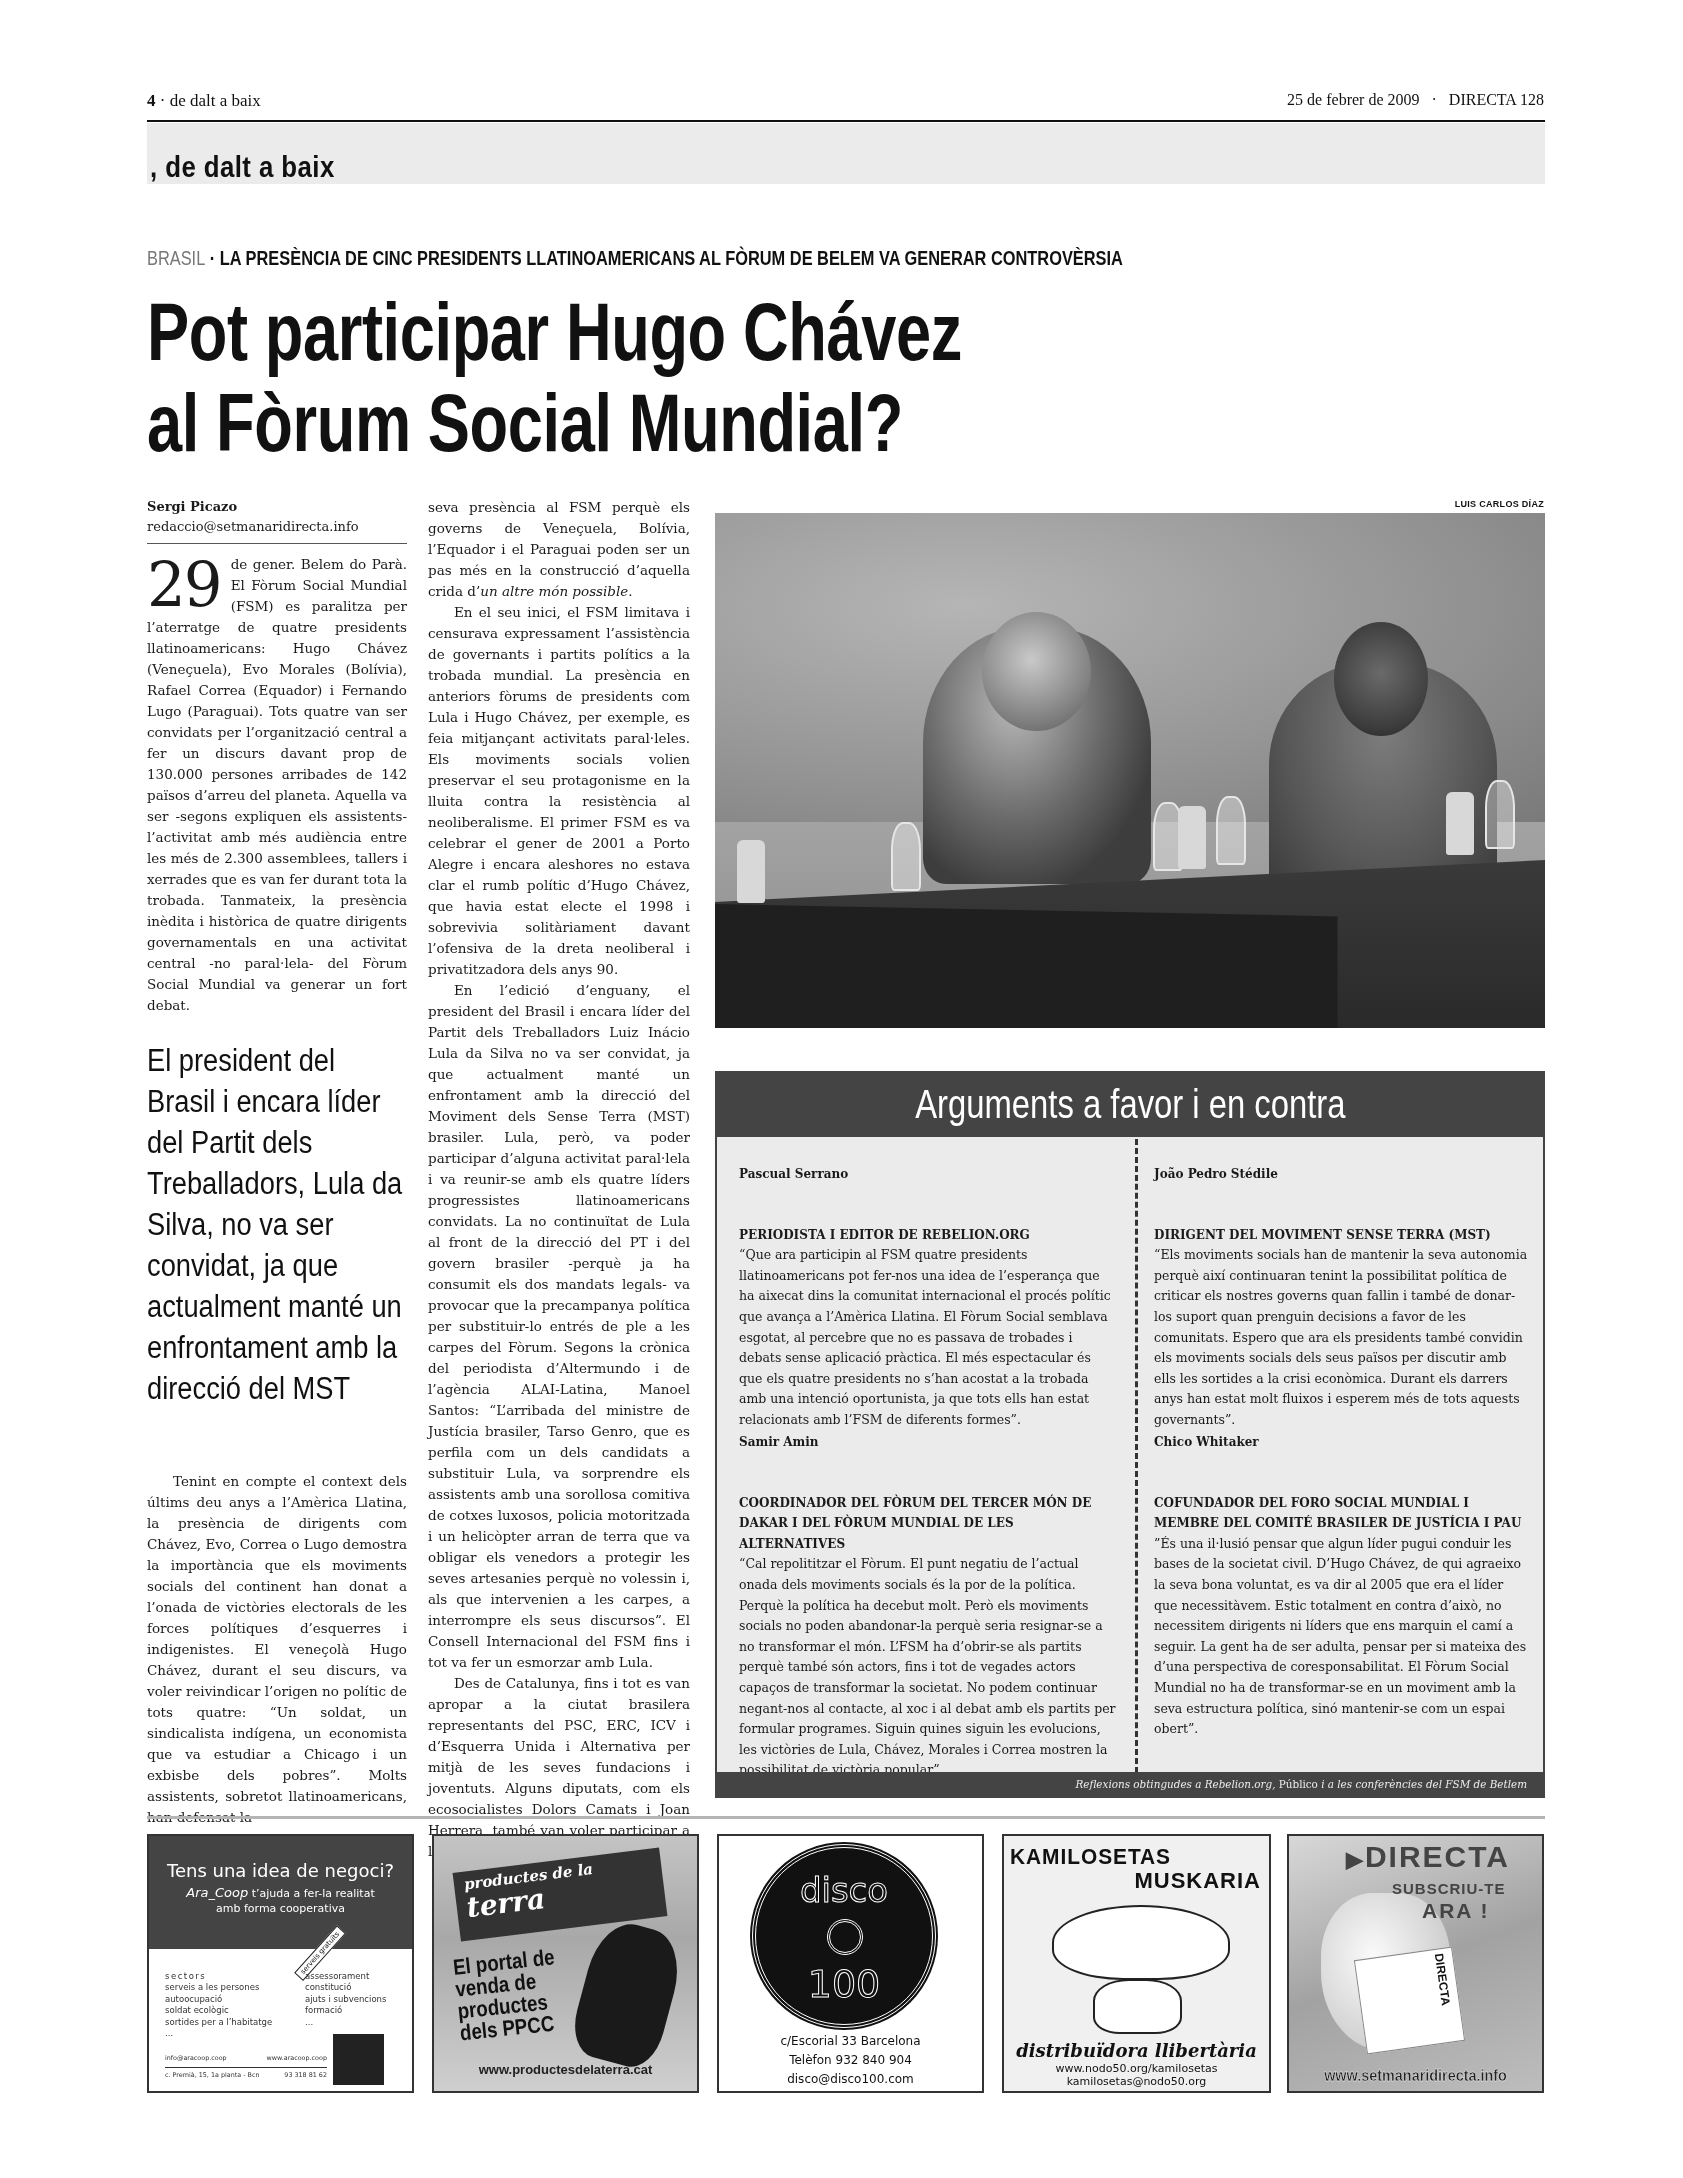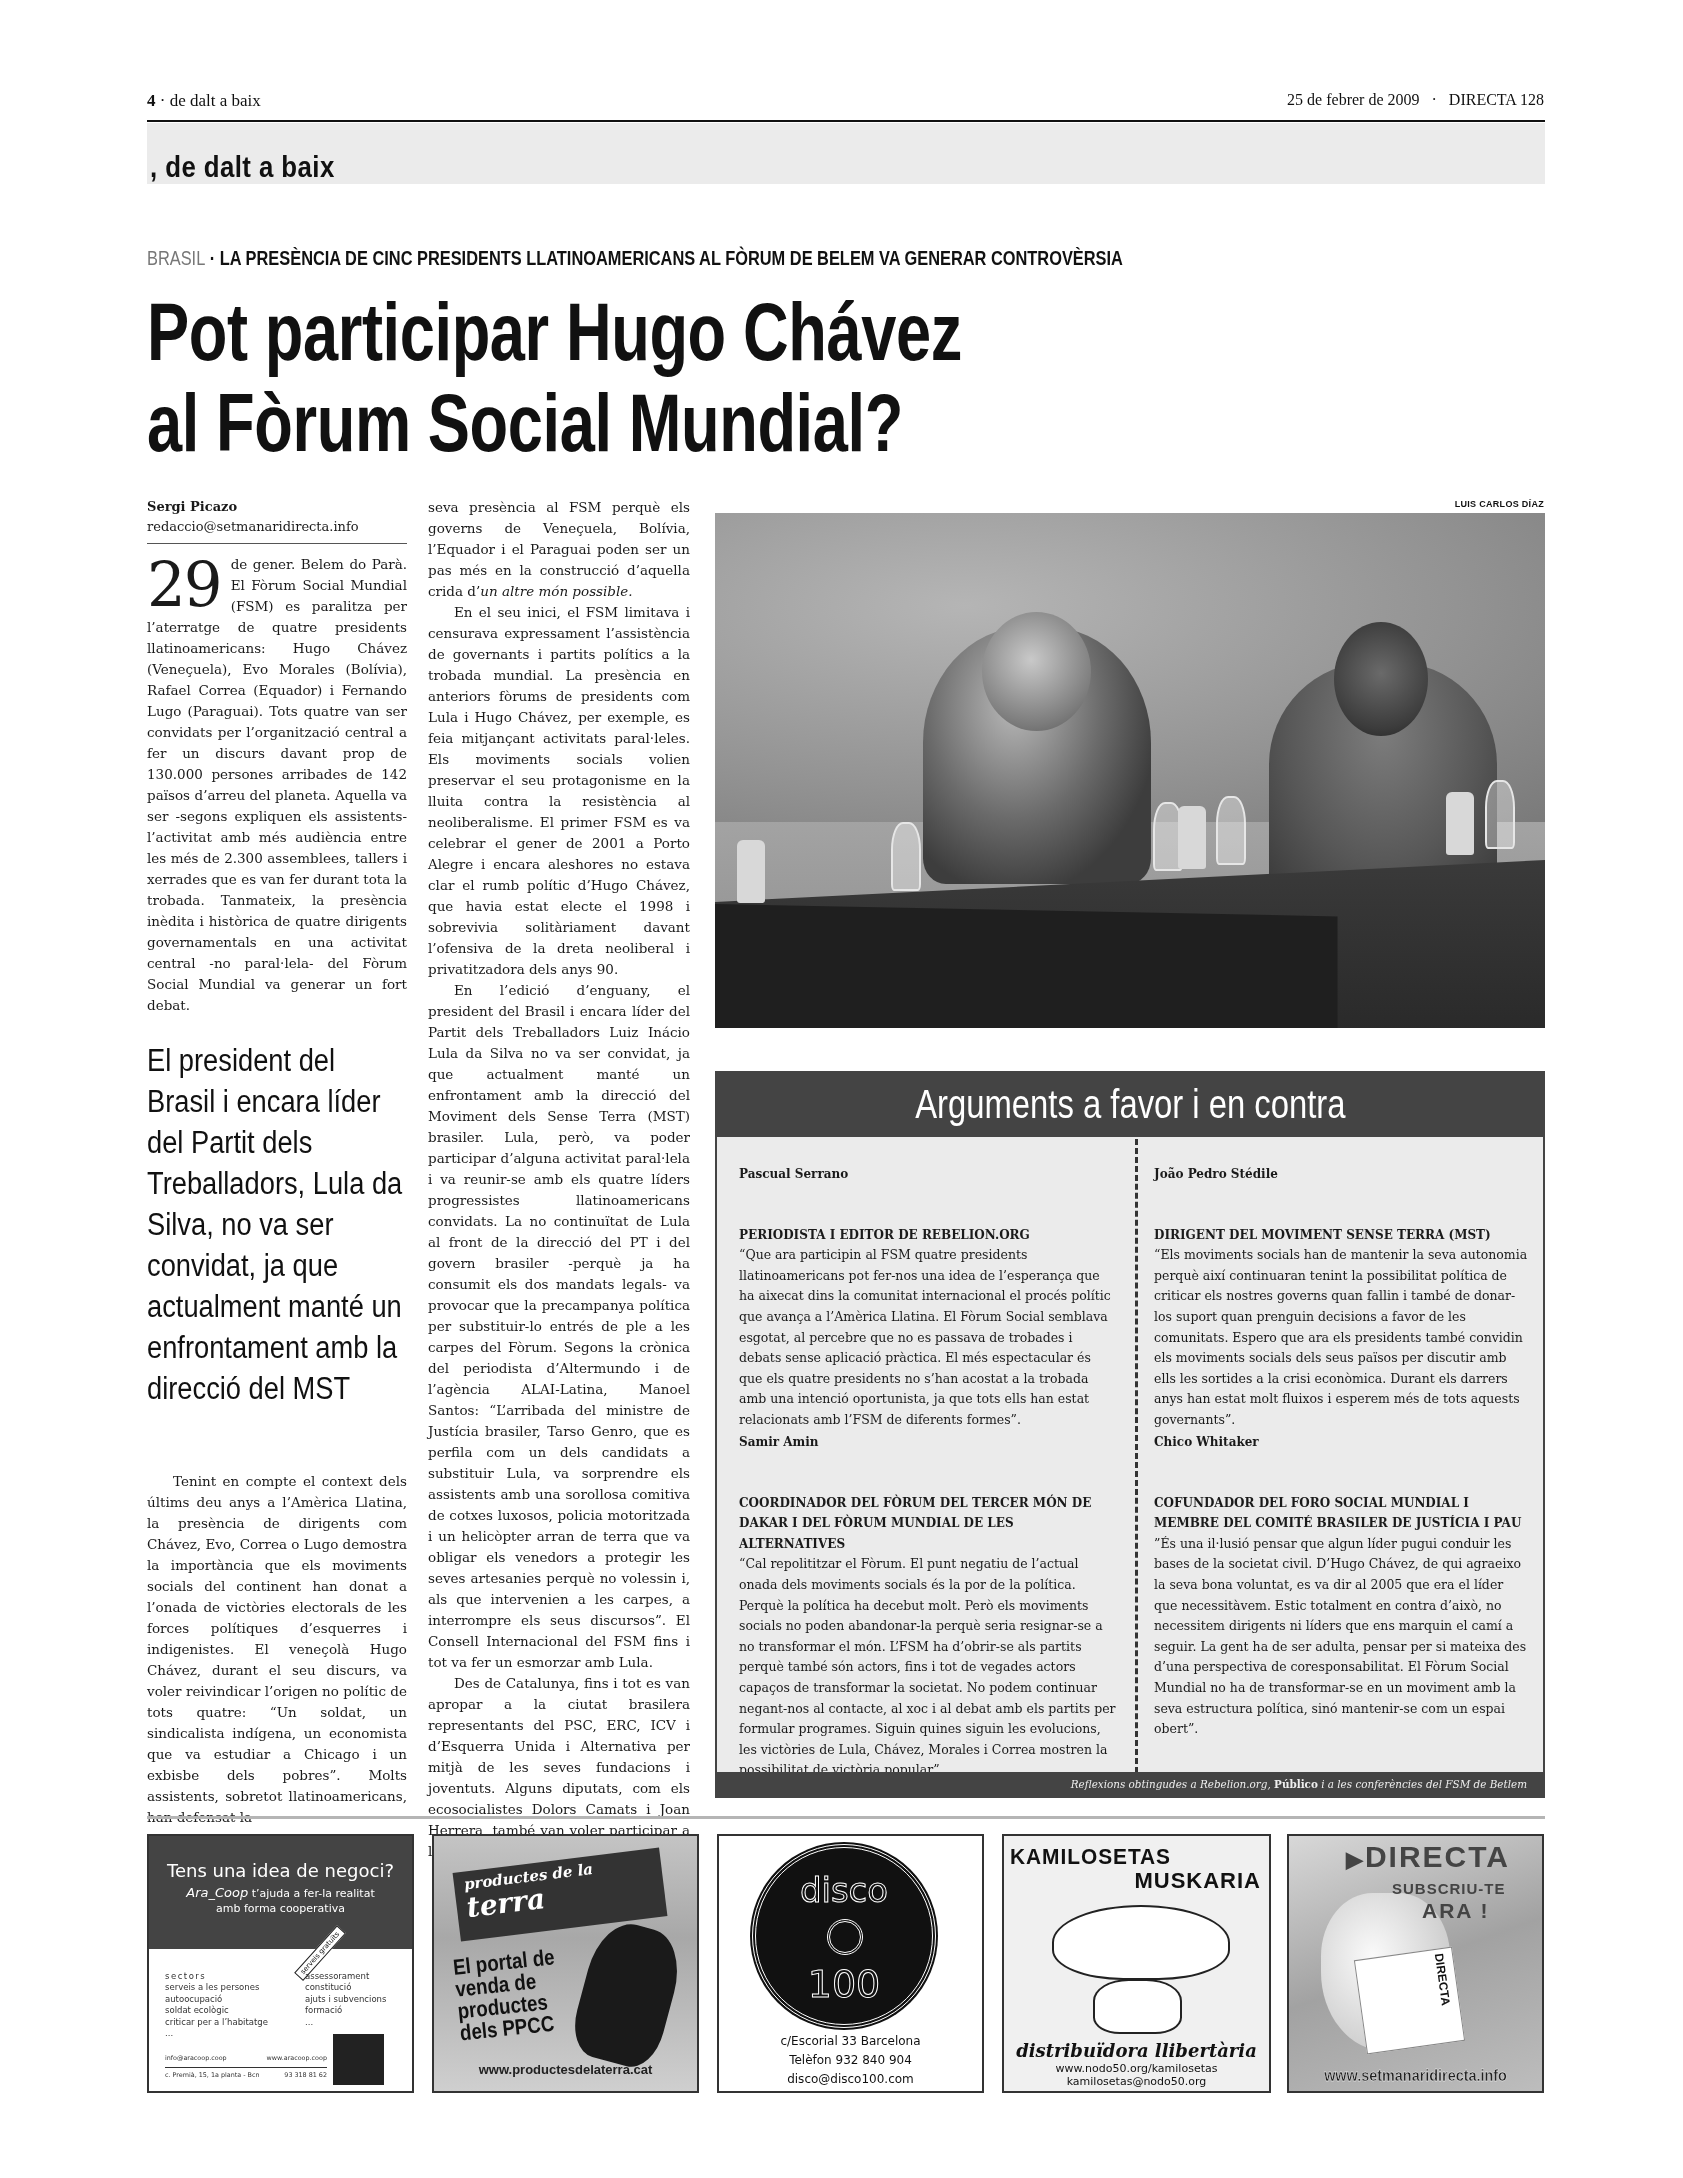--- a/index.html
+++ b/index.html
@@ -49,21 +49,21 @@
   .photo .person2 { position: absolute; left: 554px; top: 149px; width: 228px; height: 228px; background: radial-gradient(ellipse at 50% 30%, #7d7d7d 0%, #575757 60%, #3a3a3a 100%); border-radius: 45% 45% 5% 5%; }
   .photo .head2 { position: absolute; left: 619px; top: 109px; width: 94px; height: 114px; border-radius: 50%; background: radial-gradient(circle at 50% 45%, #6a6a6a, #3c3c3c 70%, #222); }
   .photo .glass { position: absolute; width: 30px; height: 69px; border: 2px solid #e6e6e6; border-radius: 40% 40% 10% 10%; background: rgba(255,255,255,0.35); }
   .photo .bottle { position: absolute; width: 28px; height: 63px; background: #d8d8d8; border-radius: 6px 6px 3px 3px; }
 
   
   .box { left: 715px; top: 1071px; width: 830px; height: 727px; background: #ebebeb; border: 2px solid #444; border-top: none; }
   .box-title { left: 715px; top: 1071px; width: 830px; height: 66px; background: #444; color: #ffffff; font-family: "Liberation Sans", sans-serif; font-size: 40px; line-height: 66px; text-align: center; }
   .box-title span { display: inline-block; transform: scaleX(0.82); }
   .box-foot { left: 715px; top: 1772px; width: 830px; height: 24px; background: #444; color: #eee; font-family: "DejaVu Serif", serif; font-size: 10.4px; line-height: 24px; text-align: right; padding-right: 18px; font-style: italic; }
-  .box-foot .up { font-style: normal; font-weight: bold; }
+  .box-foot .up { font-style: normal; }
   .box-divider { left: 1135px; top: 1139px; width: 0; height: 634px; border-left: 3px dashed #333; }
 
   .arg { font-family: "DejaVu Serif", serif; font-size: 12.5px; line-height: 20.6px; color: #1a1a1a; }
   .arg .name { font-weight: bold; font-size: 12px; }
   .arg .role { font-weight: bold; font-size: 12px; text-transform: uppercase; margin-top: 40px; }
   .arg .quote { margin-top: 0; }
   .arg-a { left: 739px; top: 1164px; width: 378px; }
   .arg-b { left: 1154px; top: 1164px; width: 376px; }
   .arg-c { left: 739px; top: 1432px; width: 378px; }
   .arg-d { left: 1154px; top: 1432px; width: 376px; }
@@ -214,21 +214,21 @@
   <div class="top">
     <div class="h">Tens una idea de negoci?</div>
     <div class="s"><i>Ara_Coop</i><span> t’ajuda a fer-la realitat</span><br><span>amb forma cooperativa</span></div>
   </div>
   <div class="stamp">serveis gratuïts</div>
   <div class="lcol">
     <div class="st">sectors</div>
     <div>serveis a les persones</div>
     <div>autoocupació</div>
     <div>soldat ecològic</div>
-    <div>criticar per a l’habitatge</div>
+    <div>sortides per a l’habitatge</div>
     <div>...</div>
   </div>
   <div class="rcol">
     <div>assessorament</div>
     <div>constitució</div>
     <div>ajuts i subvencions</div>
     <div>formació</div>
     <div>...</div>
   </div>
   <div class="logo"></div>

